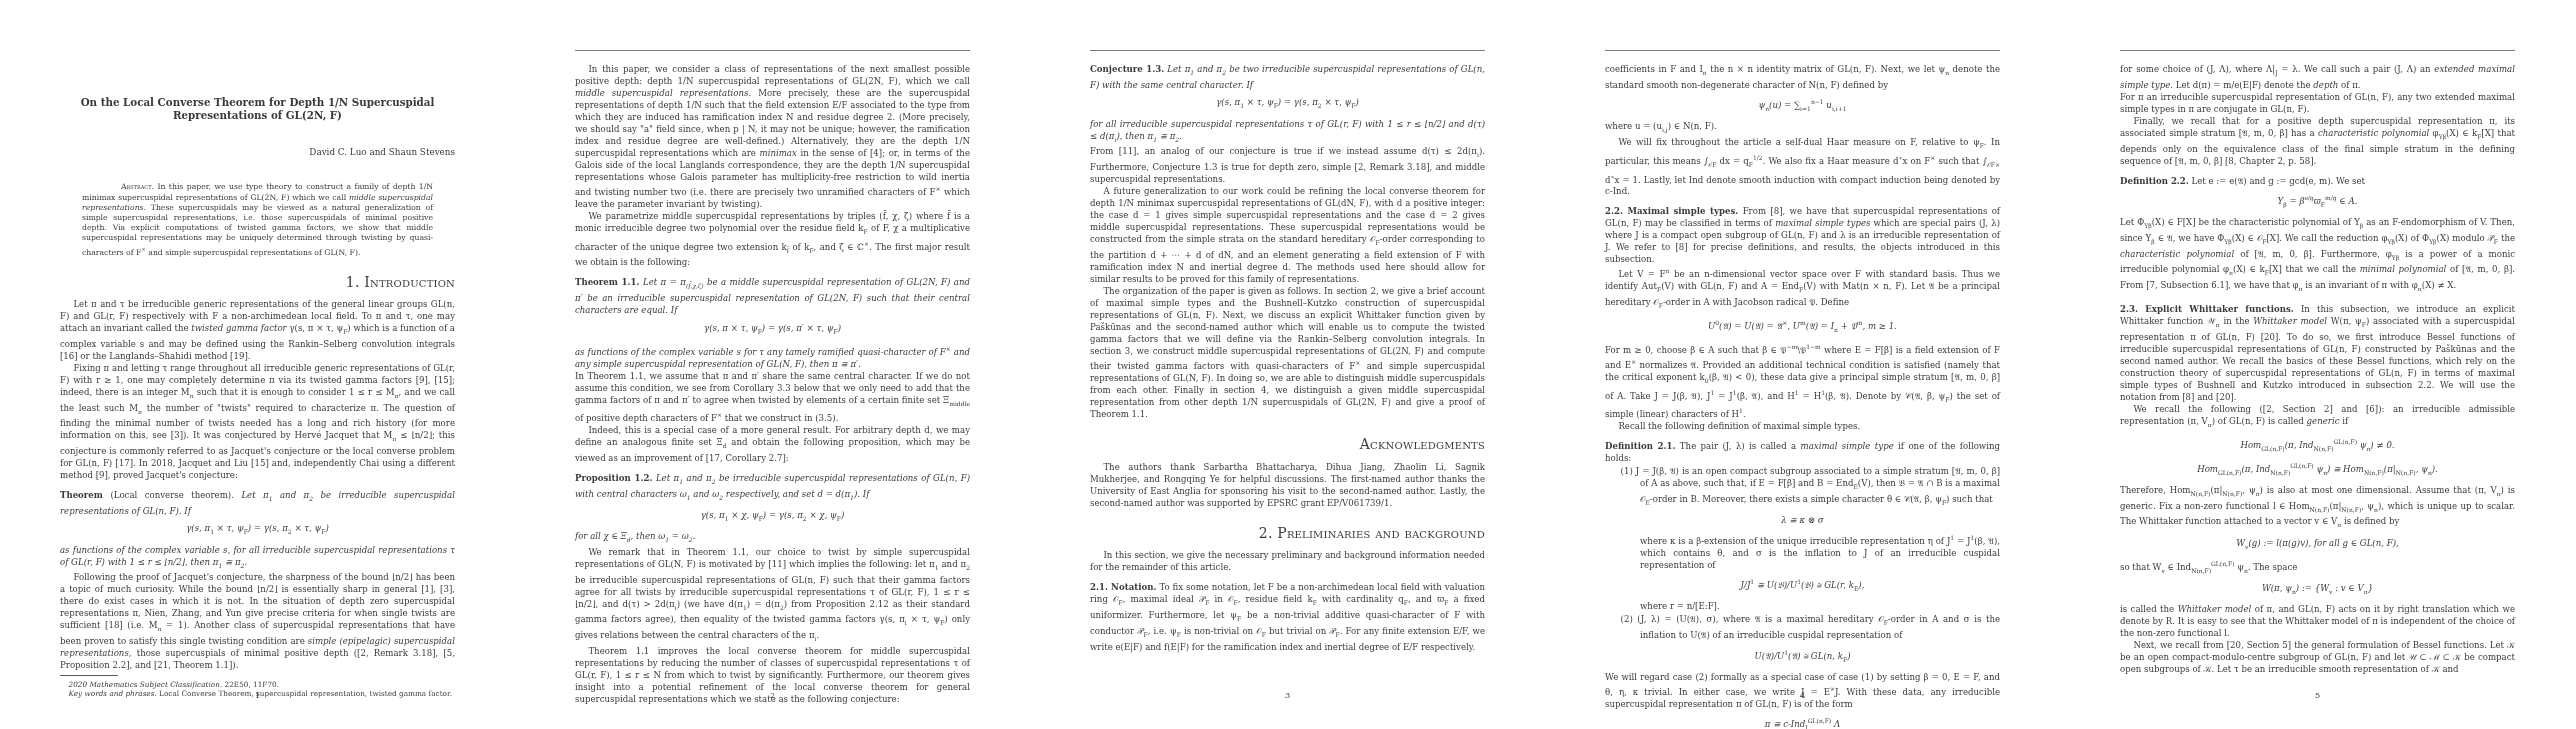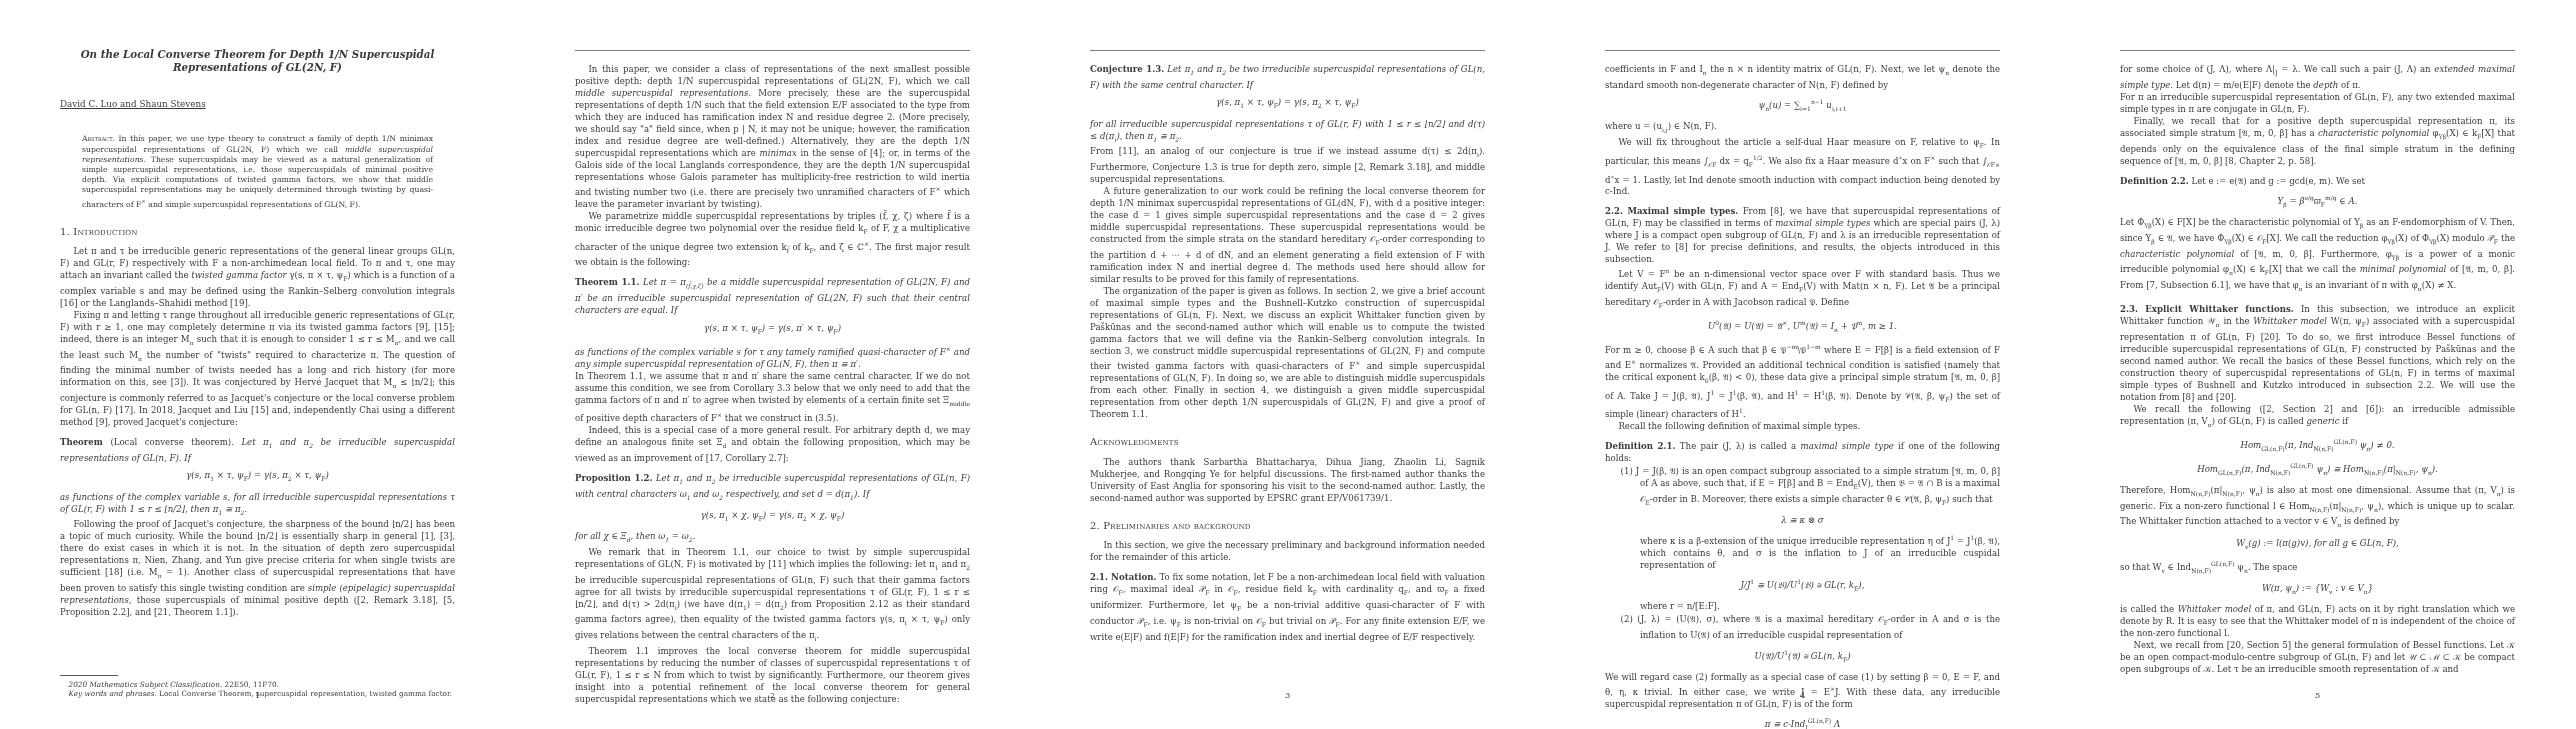--- a/index.html
+++ b/index.html
@@ -6,25 +6,25 @@
   body{width:2576px;height:729px;font-family:"DejaVu Serif","Liberation Serif",serif;color:#3a3a3a;}
   #strip{position:relative;width:2576px;height:729px;display:flex;overflow:hidden;background:#ffffff;}
   .watermark{
     position:absolute;left:16px;top:723px;
     transform:rotate(-90deg);transform-origin:0 0;
     font-size:16px;line-height:18px;color:#8a8a8a;white-space:pre;letter-spacing:0.3px;
   }
   .page{flex:0 0 515px;width:515px;height:729px;position:relative;box-sizing:border-box;
     padding:0 60px;overflow:hidden;background:#ffffff;}
   .toprule{height:1.2px;background:#7b7b7b;margin-top:50px;margin-bottom:12px;}
-  .blk-title{font-weight:bold;font-size:10.3px;line-height:13.4px;text-align:center;margin:48px auto 0;max-width:398px;font-style:italic;}
-  .blk-authors{text-align:left;font-size:8.8px;margin-top:24px;text-decoration:underline;}
+  .blk-title{font-weight:bold;font-size:10.3px;line-height:13.4px;text-align:center;margin:96px auto 0;max-width:398px;}
+  .blk-authors{text-align:right;font-size:8.8px;margin-top:24px;}
   .blk-abstract{font-size:7.7px;line-height:10.2px;margin:25.5px 22px 0;text-align:justify;}
-  .ab-label{font-variant:small-caps;}
-  .blk-sec{text-align:left;font-variant:small-caps;font-size:10px;margin:16.4px 0 8.5px;letter-spacing:0.2px;}
+  .ab-label{font-variant:small-caps;margin-left:39px;}
+  .blk-sec{text-align:right;font-variant:small-caps;font-size:14px;margin:16.4px 0 8.5px;letter-spacing:0.2px;}
   .para{font-size:8.6px;line-height:12px;text-align:justify;margin:0;}
   .ind{text-indent:13.4px;}
   .mt{margin-top:8px;}
   .it{font-style:italic;}
   .blk-eq{text-align:center;font-size:8.6px;line-height:12px;margin:5.5px 0;font-style:italic;}
   .blk-eq sub,.blk-eq sup{font-style:normal;}
   .li{font-size:8.6px;line-height:12px;text-align:justify;padding-left:35px;text-indent:-19.4px;margin-top:1.2px;}
   .lic{font-size:8.6px;line-height:12px;text-align:justify;padding-left:35px;margin:0;}
   .fnblock{position:absolute;left:60px;right:60px;bottom:30px;}
   .fnrule{width:58px;border:none;border-top:1.2px solid #5a5a5a;margin:0 0 3.6px 0;}

